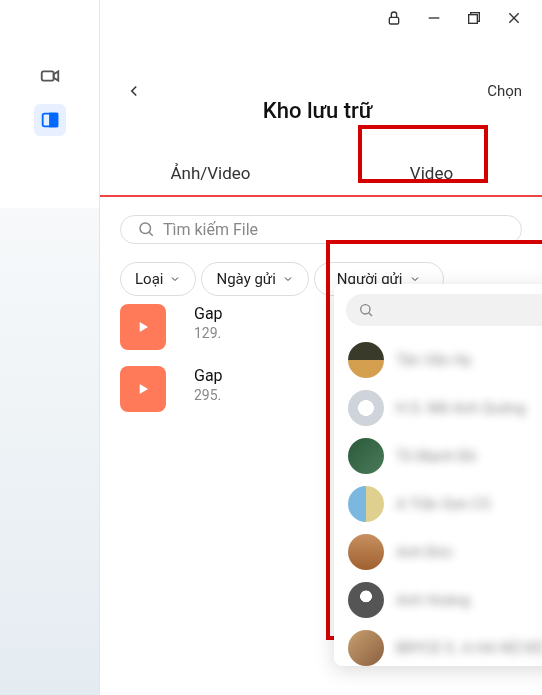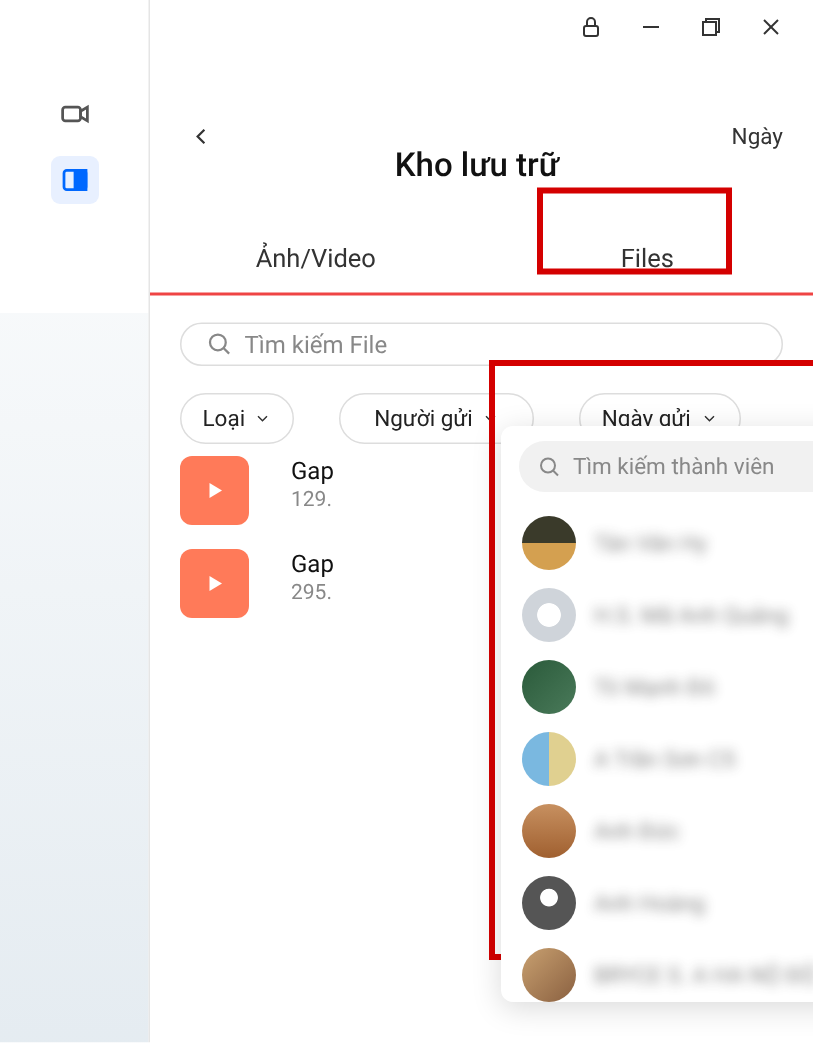--- a/index.html
+++ b/index.html
@@ -27,21 +27,21 @@
   .tab { flex: 1; text-align: center; padding: 12px 0; font-size: 17px; color: #333; cursor: pointer; position: relative; }
   .tab.active { color: #0068ff; font-weight: 500; }
   .tab.active::after { content:""; position:absolute; left:25%; right:25%; bottom:-1px; height:3px; background:#0068ff; }
 
   .highlight-tab { position:absolute; border: 4px solid #d40000; pointer-events:none; }
   .hl1 { top: 125px; left: 258px; width: 130px; height: 58px; }
   .hl2 { top: 240px; left: 226px; width: 250px; height: 400px; }
 
   .search-bar { margin: 18px 20px 0; display:flex; gap:8px; border:1px solid #ddd; border-radius: 999px; padding: 4px 16px; color:#888; font-size:16px; }
 
-  .filter-row { display:flex; gap: 30px; padding: 18px 20px 0; align-items: flex-end; }
+  .filter-row { display:flex; gap: 5px; padding: 18px 20px 0; align-items: flex-end; }
   .filter-chip { display:flex; align-items:center; gap:6px; border:1px solid #ddd; background:#fff; border-radius:999px; padding:7px 14px; font-size:15px; color:#222; cursor:pointer; white-space:nowrap; }
   .filter-chip.wide { padding: 7px 22px; }
 
   .section-title { padding: 26px 20px 10px; font-size: 16px; font-weight:600; color:#111; }
 
   .file-row { display:flex; gap:28px; padding: 8px 20px; align-items:flex-start; }
   .file-icon { width:46px; height:46px; border-radius:8px; background:#ff7a59; display:flex; align-items:center; justify-content:center; flex-shrink:0; }
   .file-icon svg { fill:#fff; }
   .file-info { flex:1; min-width:0; }
   .file-name { font-size:16px; color:#111; white-space:nowrap; overflow:hidden; text-overflow:ellipsis; }
@@ -110,51 +110,51 @@
   </div>
 
   <div class="main">
     <div class="header">
       <div class="back-btn">
         <svg width="18" height="18" viewBox="0 0 24 24" fill="none" stroke="#333" stroke-width="2">
             <polyline points="15 18 9 12 15 6"></polyline>
           </svg>
       </div>
       <div class="title">Kho lưu trữ</div>
-      <div class="choose-btn">Ngày</div>
+      <div class="choose-btn">Chọn</div>
     </div>
 
     <div class="tabs">
       <div class="tab">Ảnh/Video</div>
-      <div class="tab">Files</div>
+      <div class="tab">Video</div>
     </div>
 
     <div class="search-bar">
       <svg width="18" height="18" viewBox="0 0 24 24" fill="none" stroke="#888" stroke-width="2">
           <circle cx="11" cy="11" r="7"></circle>
           <line x1="21" y1="21" x2="16" y2="16"></line>
         </svg>
       <span>Tìm kiếm File</span>
     </div>
 
     <div class="filter-row">
       <div class="filter-chip">
         <span>Loại</span>
         <svg width="12" height="12" viewBox="0 0 24 24" fill="none" stroke="#333" stroke-width="2">
             <polyline points="6 9 12 15 18 9"></polyline>
           </svg>
       </div>
+      <div class="filter-chip">
+        <span>Ngày gửi</span>
+        <svg width="12" height="12" viewBox="0 0 24 24" fill="none" stroke="#333" stroke-width="2">
+            <polyline points="6 9 12 15 18 9"></polyline>
+          </svg>
+      </div>
       <div class="filter-chip wide">
         <span>Người gửi</span>
-        <svg width="12" height="12" viewBox="0 0 24 24" fill="none" stroke="#333" stroke-width="2">
-            <polyline points="6 9 12 15 18 9"></polyline>
-          </svg>
-      </div>
-      <div class="filter-chip">
-        <span>Ngày gửi</span>
         <svg width="12" height="12" viewBox="0 0 24 24" fill="none" stroke="#333" stroke-width="2">
             <polyline points="6 9 12 15 18 9"></polyline>
           </svg>
       </div>
     </div>
 
 
     <div class="file-row">
       <div class="file-icon">
         <svg width="20" height="20" viewBox="0 0 24 24">
@@ -180,21 +180,20 @@
       </div>
       <div class="file-ext" style="position:absolute; right:16px; top:438px;">np4</div>
     </div>
 
     <div class="dropdown">
       <div class="dd-search">
         <svg width="16" height="16" viewBox="0 0 24 24" fill="none" stroke="#888" stroke-width="2">
             <circle cx="11" cy="11" r="7"></circle>
             <line x1="21" y1="21" x2="16" y2="16"></line>
           </svg>
-        <span>Tìm kiếm thành viên</span>
       </div>
       <div class="dd-list">
 
         <div class="dd-item">
             <div class="avatar av1"></div>
             <div class="member-name">Tân Văn Hy</div>
           </div>
         <div class="dd-item">
             <div class="avatar av2"></div>
             <div class="member-name">H.S. Mã Anh Quảng</div>

